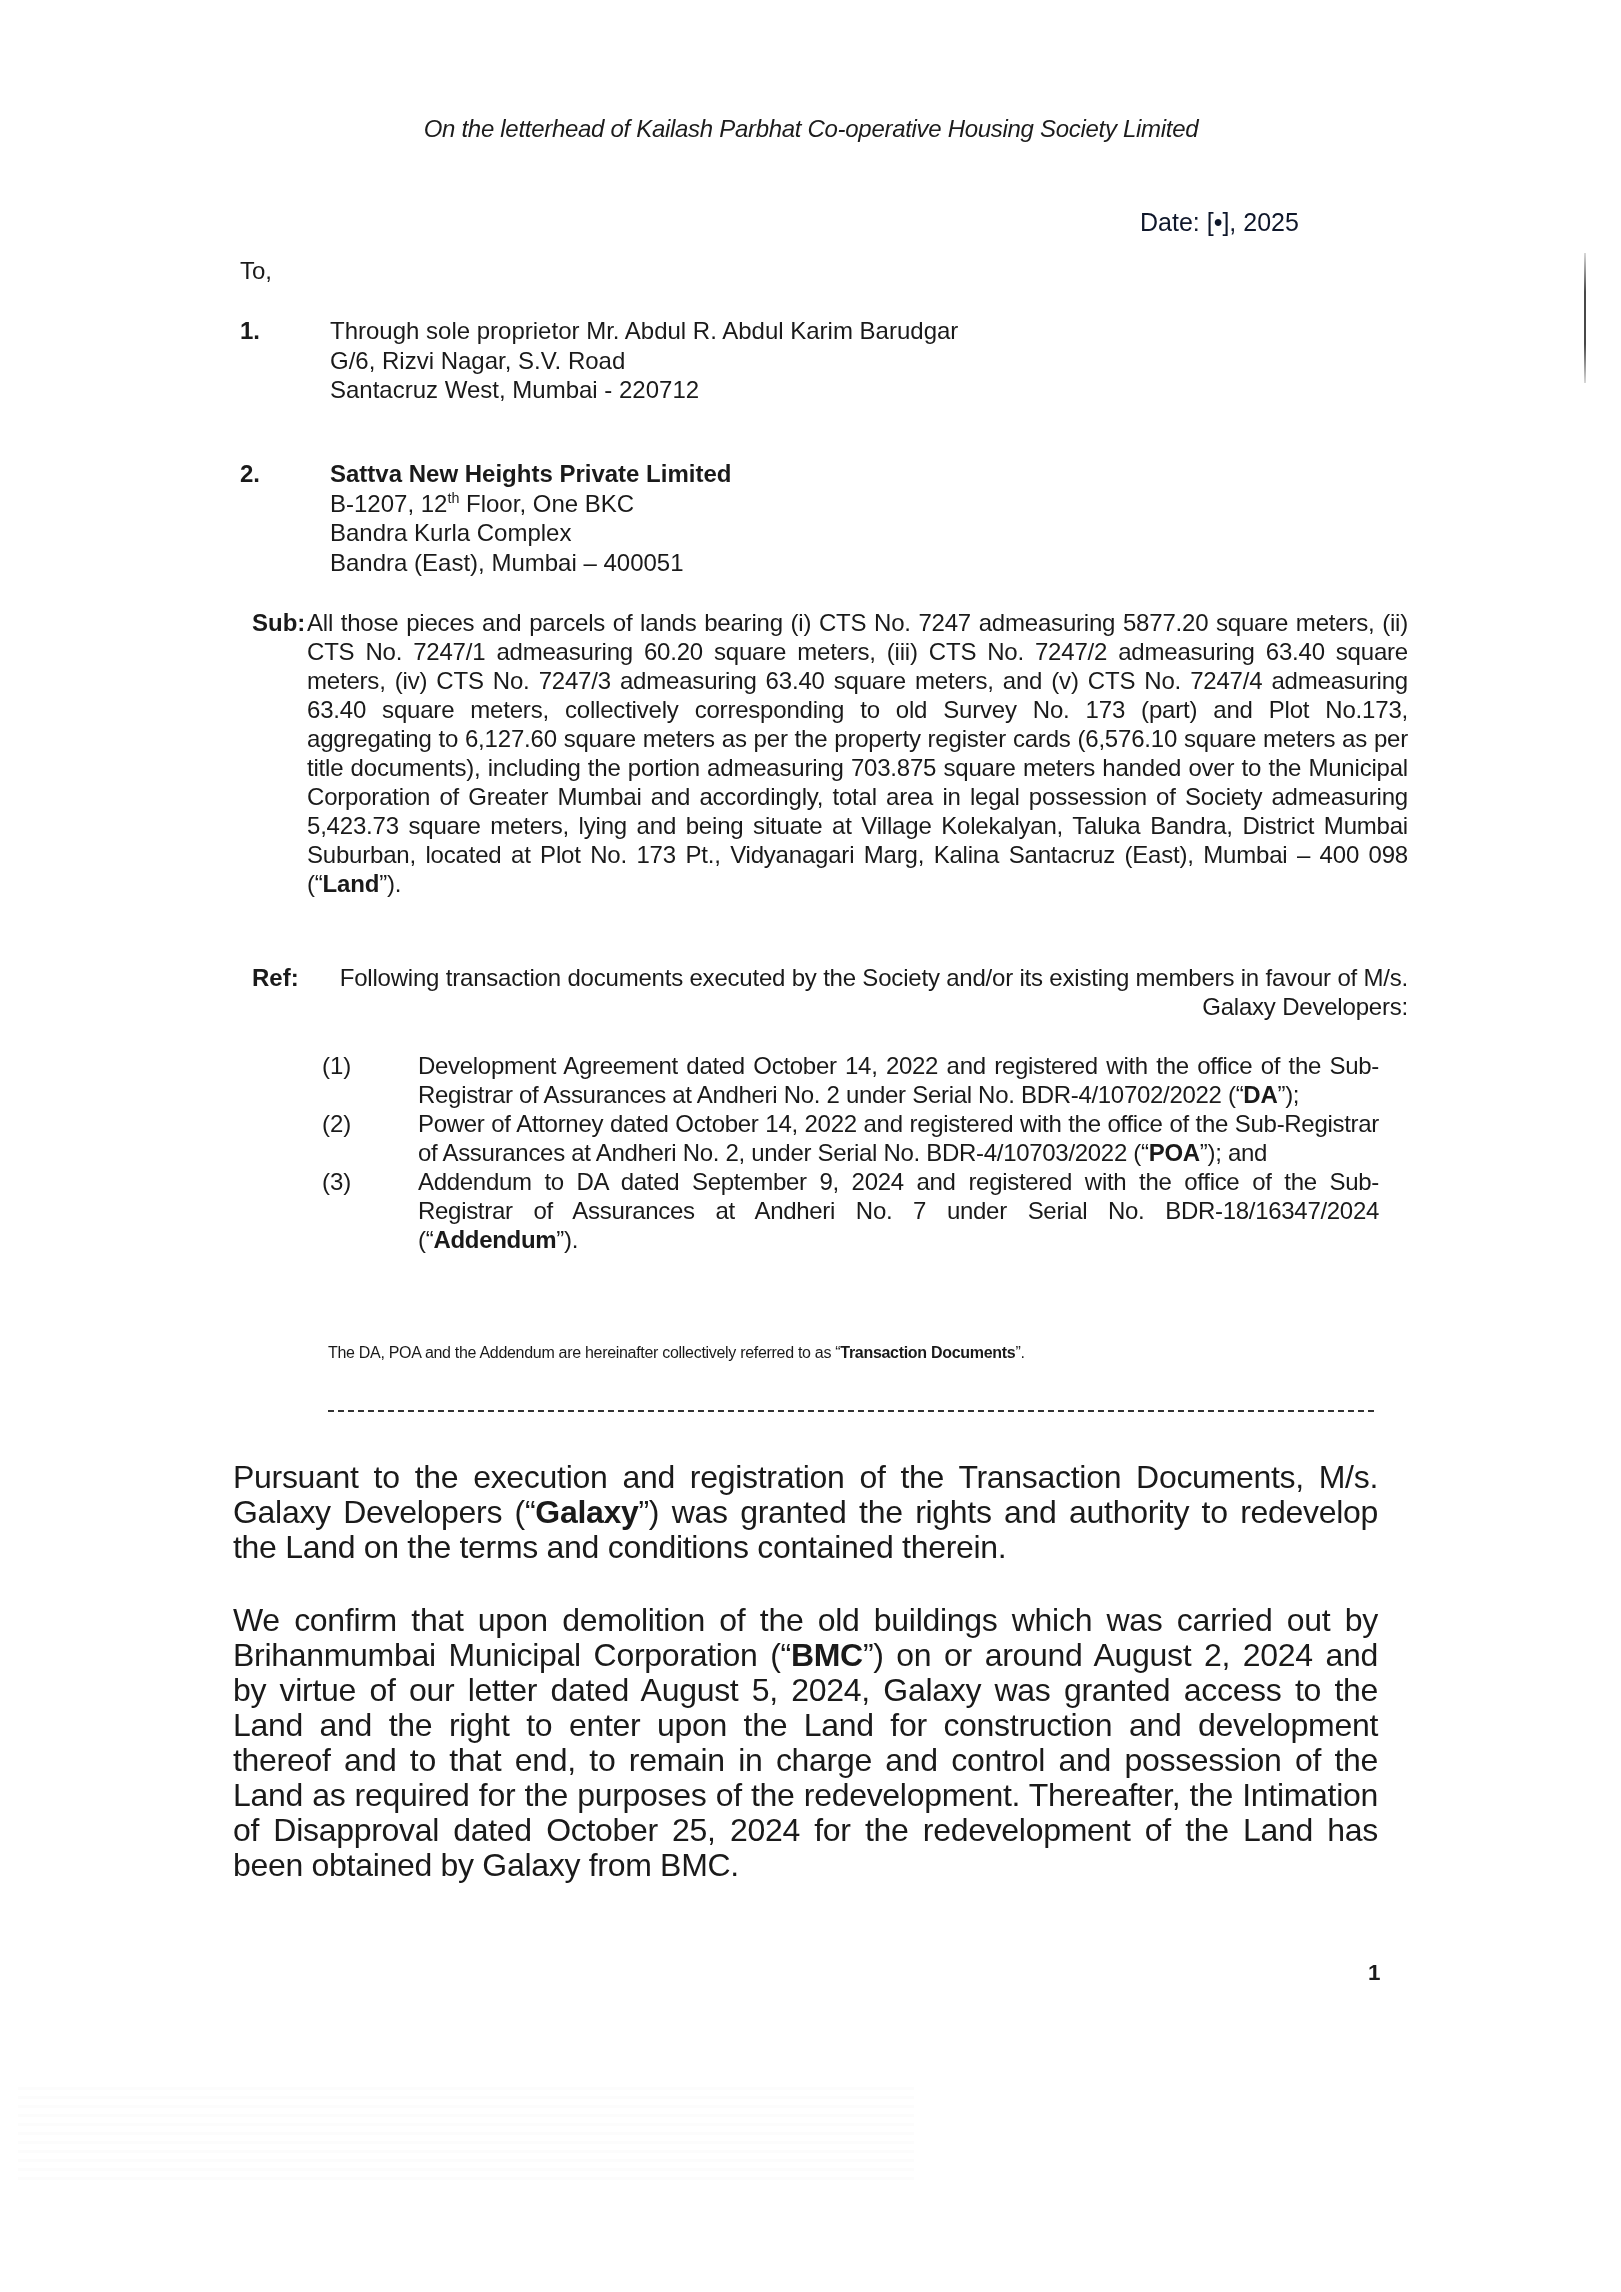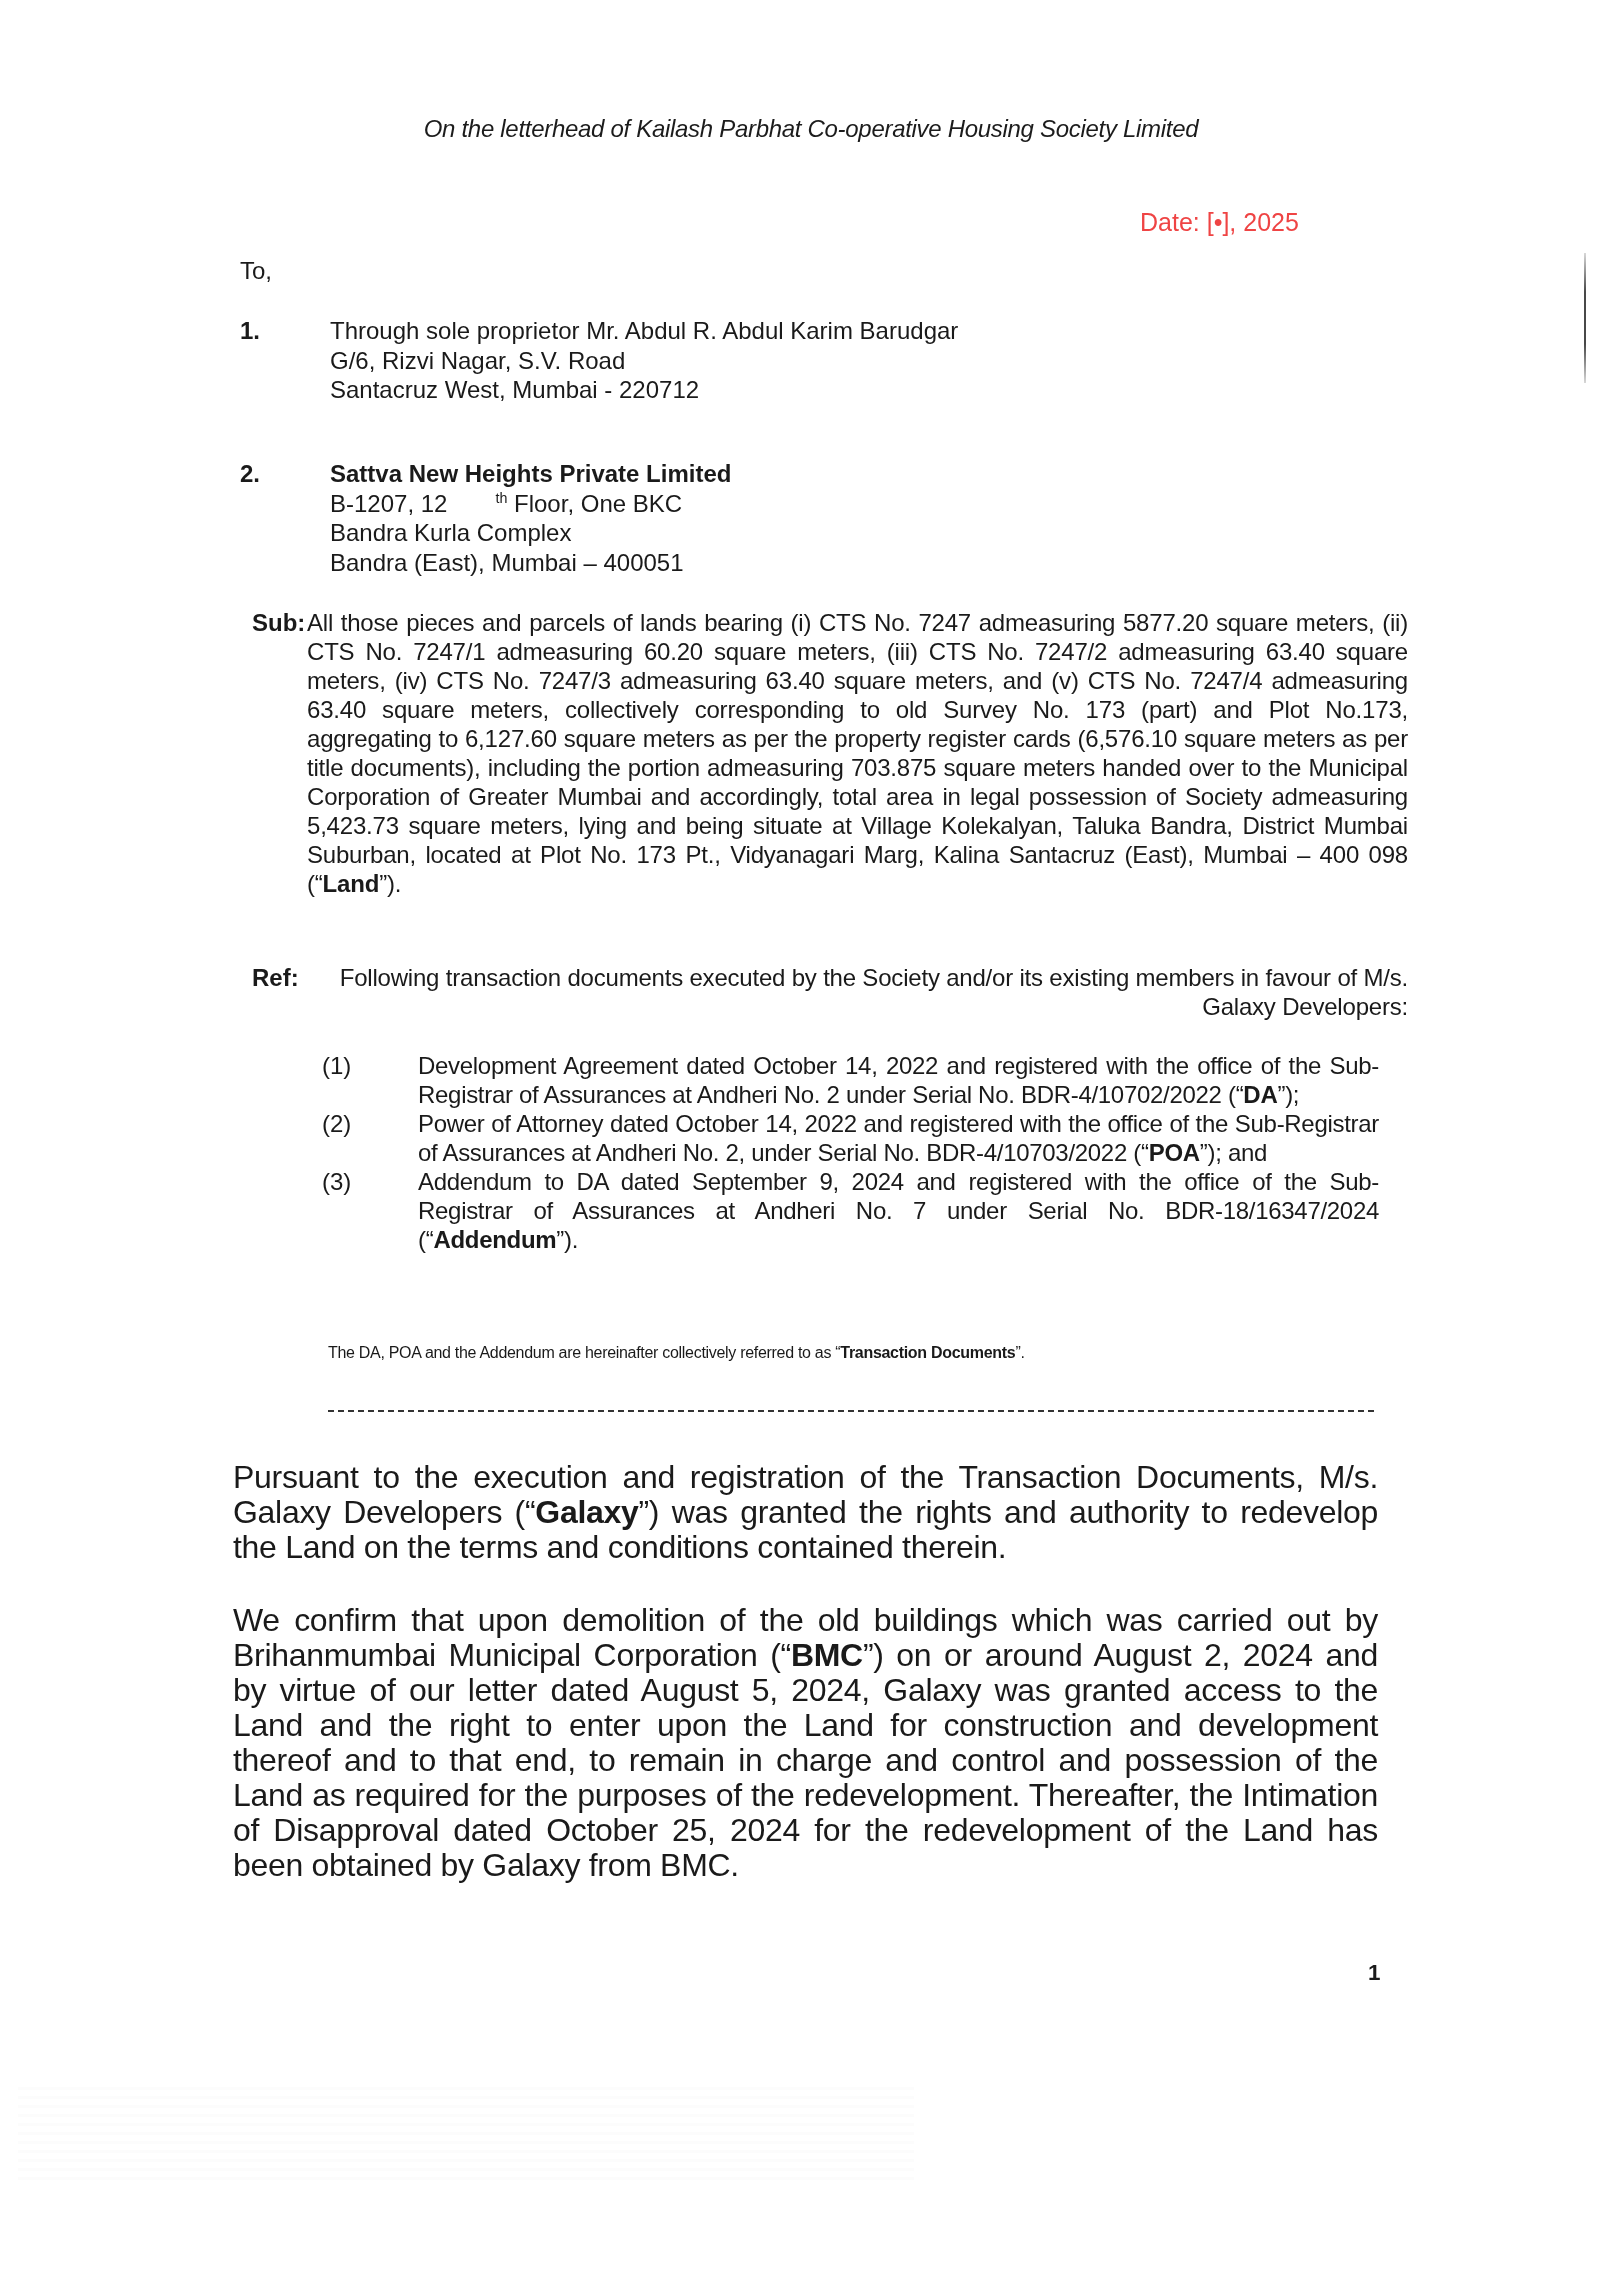--- a/index.html
+++ b/index.html
@@ -31,21 +31,21 @@
       font-style: italic;
       font-size: 24px;
       letter-spacing: -0.3px;
       color: #1c1c1c;
     }
     .date {
       position: absolute;
       top: 208px;
       left: 1140px;
       font-size: 25px;
-      color: #ef4444;
+      color: #0f172a;
     }
     .scan-line {
       position: absolute;
       left: 1584px;
       top: 253px;
       width: 1.8px;
       height: 130px;
       background: linear-gradient(to bottom, rgba(60,60,60,0.2), rgba(40,40,40,0.85) 30%, rgba(40,40,40,0.85) 70%, rgba(60,60,60,0.2));
     }
     .to-line {
@@ -70,21 +70,21 @@
       position: absolute;
       left: 90px;
       top: 0;
       width: 806px;
     }
     .addressee .name {
       font-weight: bold;
     }
     .addr1 { top: 316px; }
     .addr2 { top: 459px; }
-    sup { font-size: 14.3px; line-height: 0; vertical-align: 9px; margin-left: 48px; }
+    sup { font-size: 14.3px; line-height: 0; vertical-align: 9px; }
 
     .labeled-block {
       position: absolute;
       left: 235px;
       width: 1173px;
       font-size: 24px;
       line-height: 29px;
     }
     .labeled-block .label {
       position: absolute;

